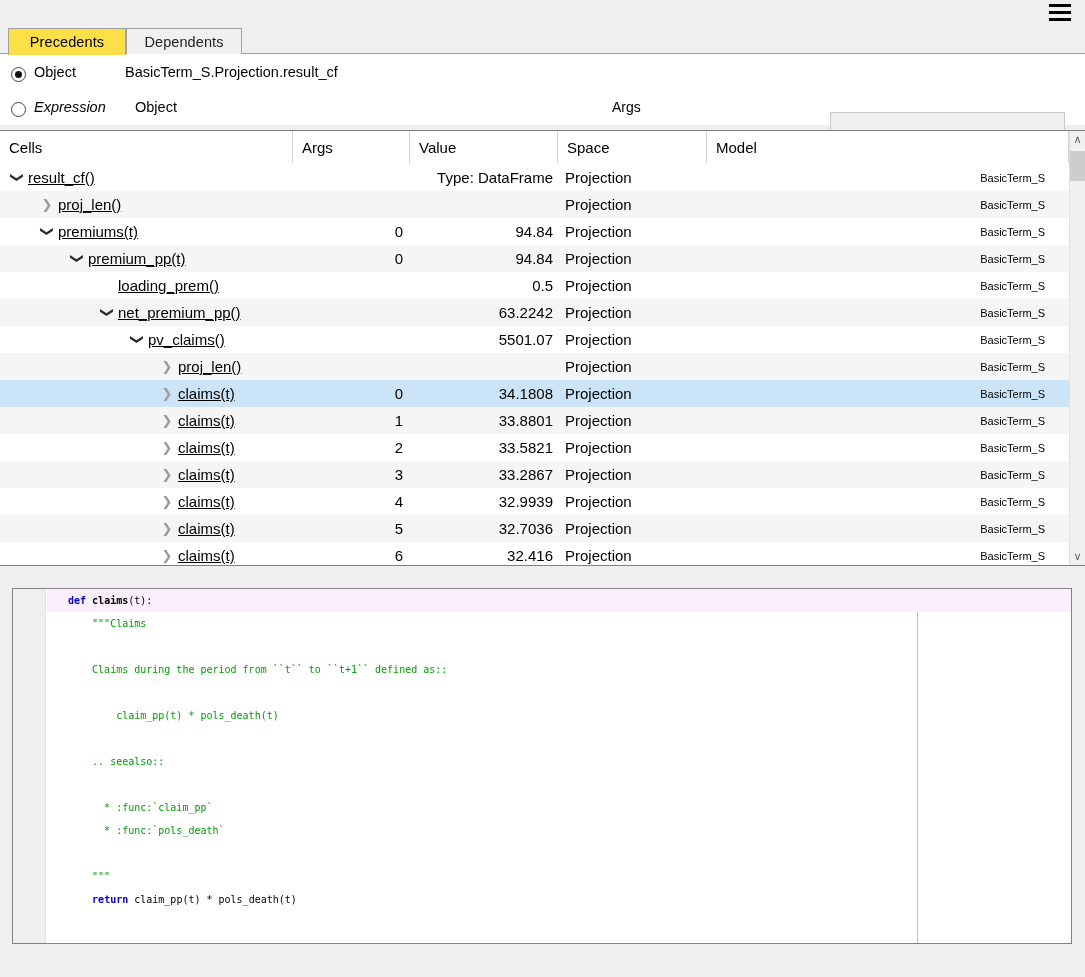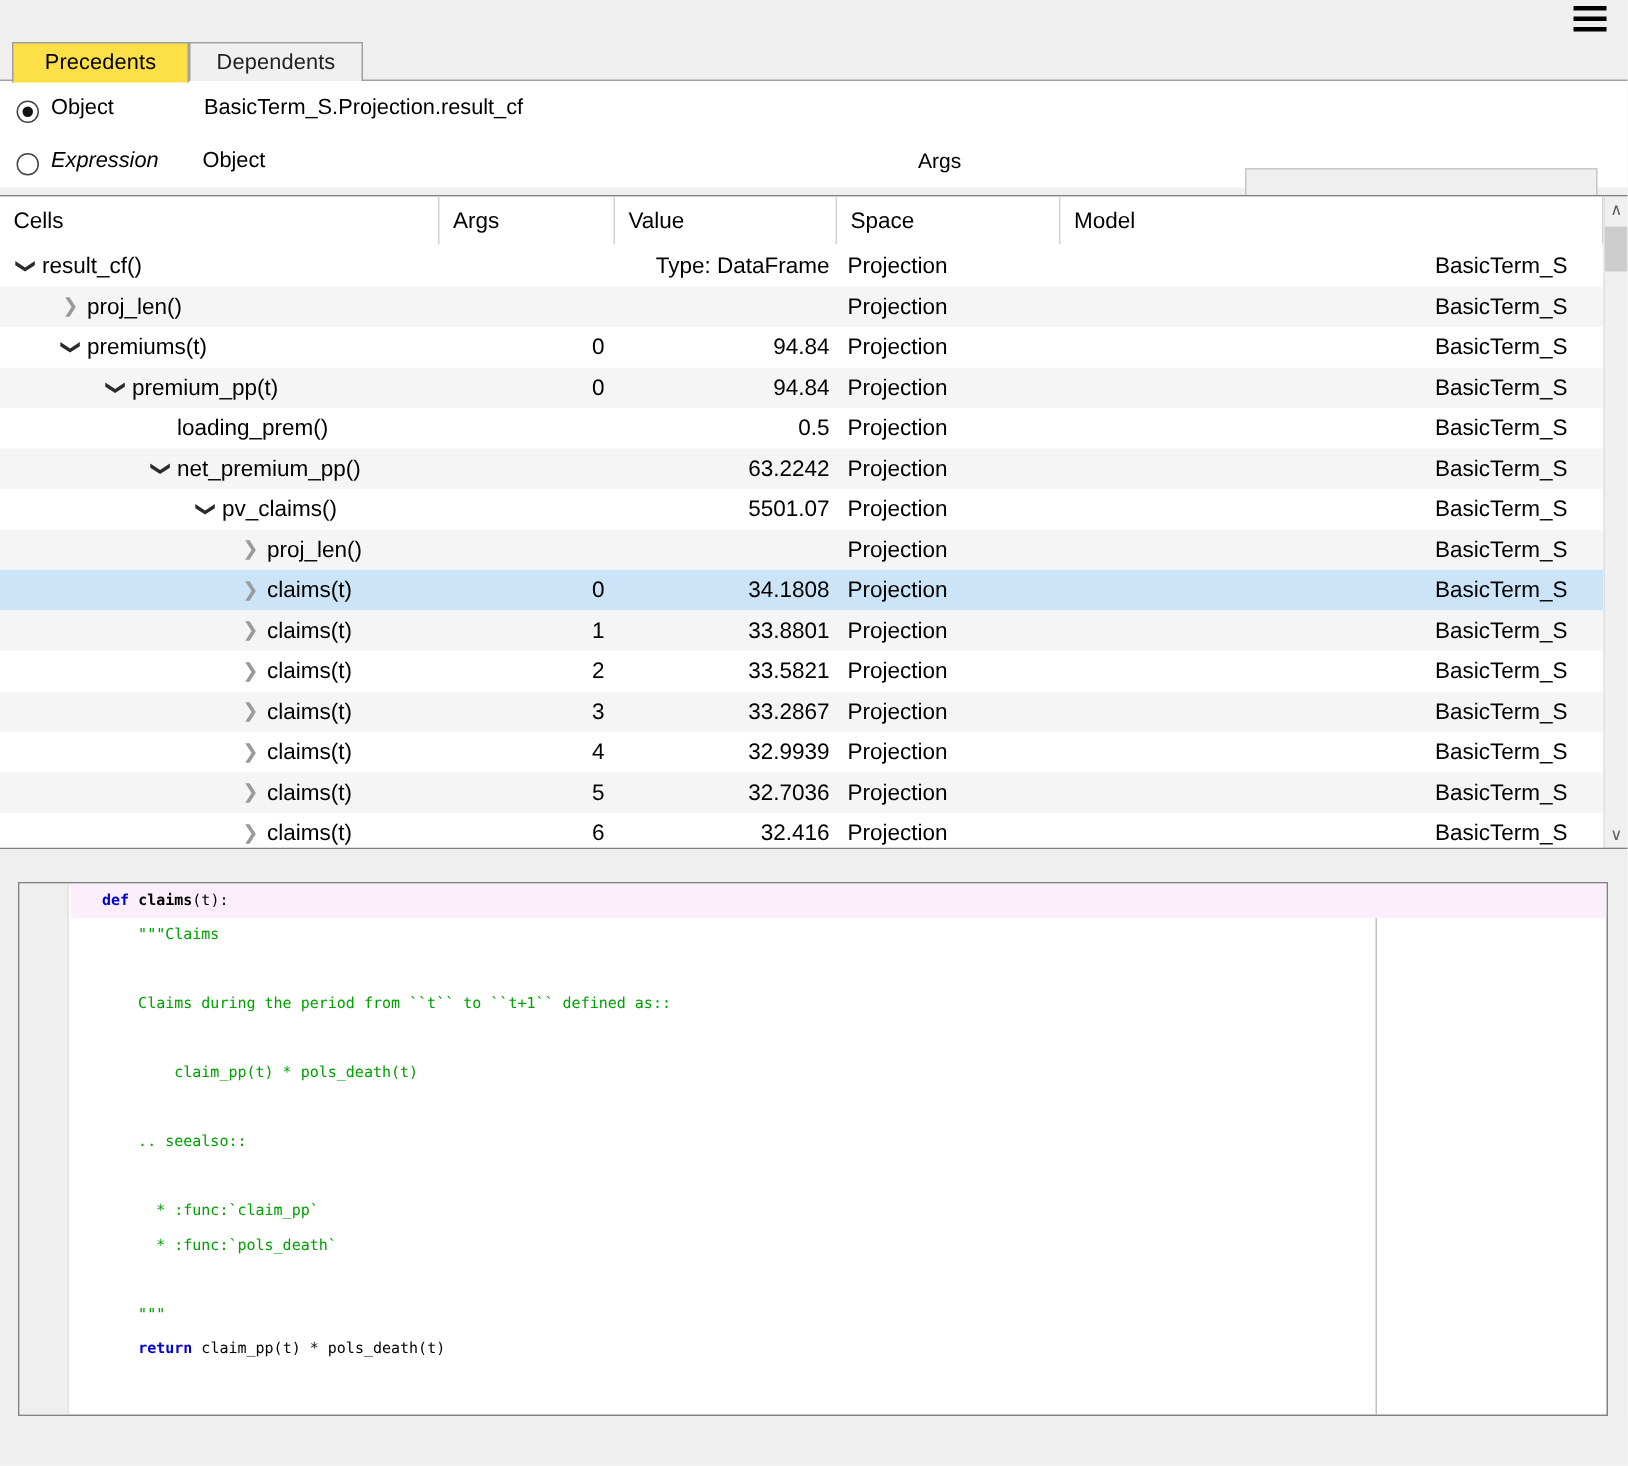--- a/index.html
+++ b/index.html
@@ -192,21 +192,21 @@
     width: 18px;
     text-align: center;
     color: #9a9a9a;
     font-size: 13px;
     line-height: 27px;
     cursor: pointer;
     font-family: "DejaVu Sans", sans-serif;
   }
   .twisty.open { color: #2b2b2b; }
   .twisty.none { color: transparent; }
-  .cellname { padding-left: 2px; }
+  .cellname { padding-left: 2px; text-decoration: underline; }
   .c-args {
     position: absolute;
     left: 293px; width: 110px;
     top: 0; height: 27px;
     display: flex; align-items: center; justify-content: flex-end;
     font-size: 15px; color: #000;
   }
   .c-value {
     position: absolute;
     left: 410px; width: 143px;
@@ -219,21 +219,21 @@
     left: 565px; width: 140px;
     top: 0; height: 27px;
     display: flex; align-items: center;
     font-size: 15px; color: #000;
   }
   .c-model {
     position: absolute;
     left: 712px; width: 333px;
     top: 0; height: 27px;
     display: flex; align-items: center; justify-content: flex-end;
-    font-size: 15px; color: #000;
+    font-size: 11px; color: #000;
   }
 
   
   #tree-scroll {
     position: absolute;
     right: 0; top: 0;
     width: 16px; height: 434px;
     background: #f0f0f0;
     border-left: 1px solid #e0e0e0;
     box-sizing: border-box;
@@ -330,21 +330,21 @@
       <span>Dependents</span>
     </div>
   </div>
 
   <div id="source-panel">
 
     <div class="radio-outer" style="left:11px; top:13px;">
       <div class="radio-inner"></div>
     </div>
     <div class="lbl" style="left:34px; top:10px;">Object</div>
-    <div class="lbl" style="left:136px; top:10px;">BasicTerm_S.Projection.result_cf</div>
+    <div class="lbl" style="left:125px; top:10px;">BasicTerm_S.Projection.result_cf</div>
     <input class="field" style="left: 830px; top: 58px; width: 235px; height: 31px;" value="">
 
     <div class="radio-outer" style="left:11px; top:48px;"></div>
     <div class="lbl" style="left:34px; top:45px;font-style:italic;">Expression</div>
     <div class="lbl" style="left:135px; top:45px;">Object</div>
     <input class="field" style="left: 183px; top: 93px; width: 420px; height: 28px;" value="">
     <div class="lbl" style="left:612px; top:45px; font-size:14px;">Args</div>
     <input class="field" style="left: 648px; top: 93px; width: 417px; height: 28px;" value="">
   </div>
 

